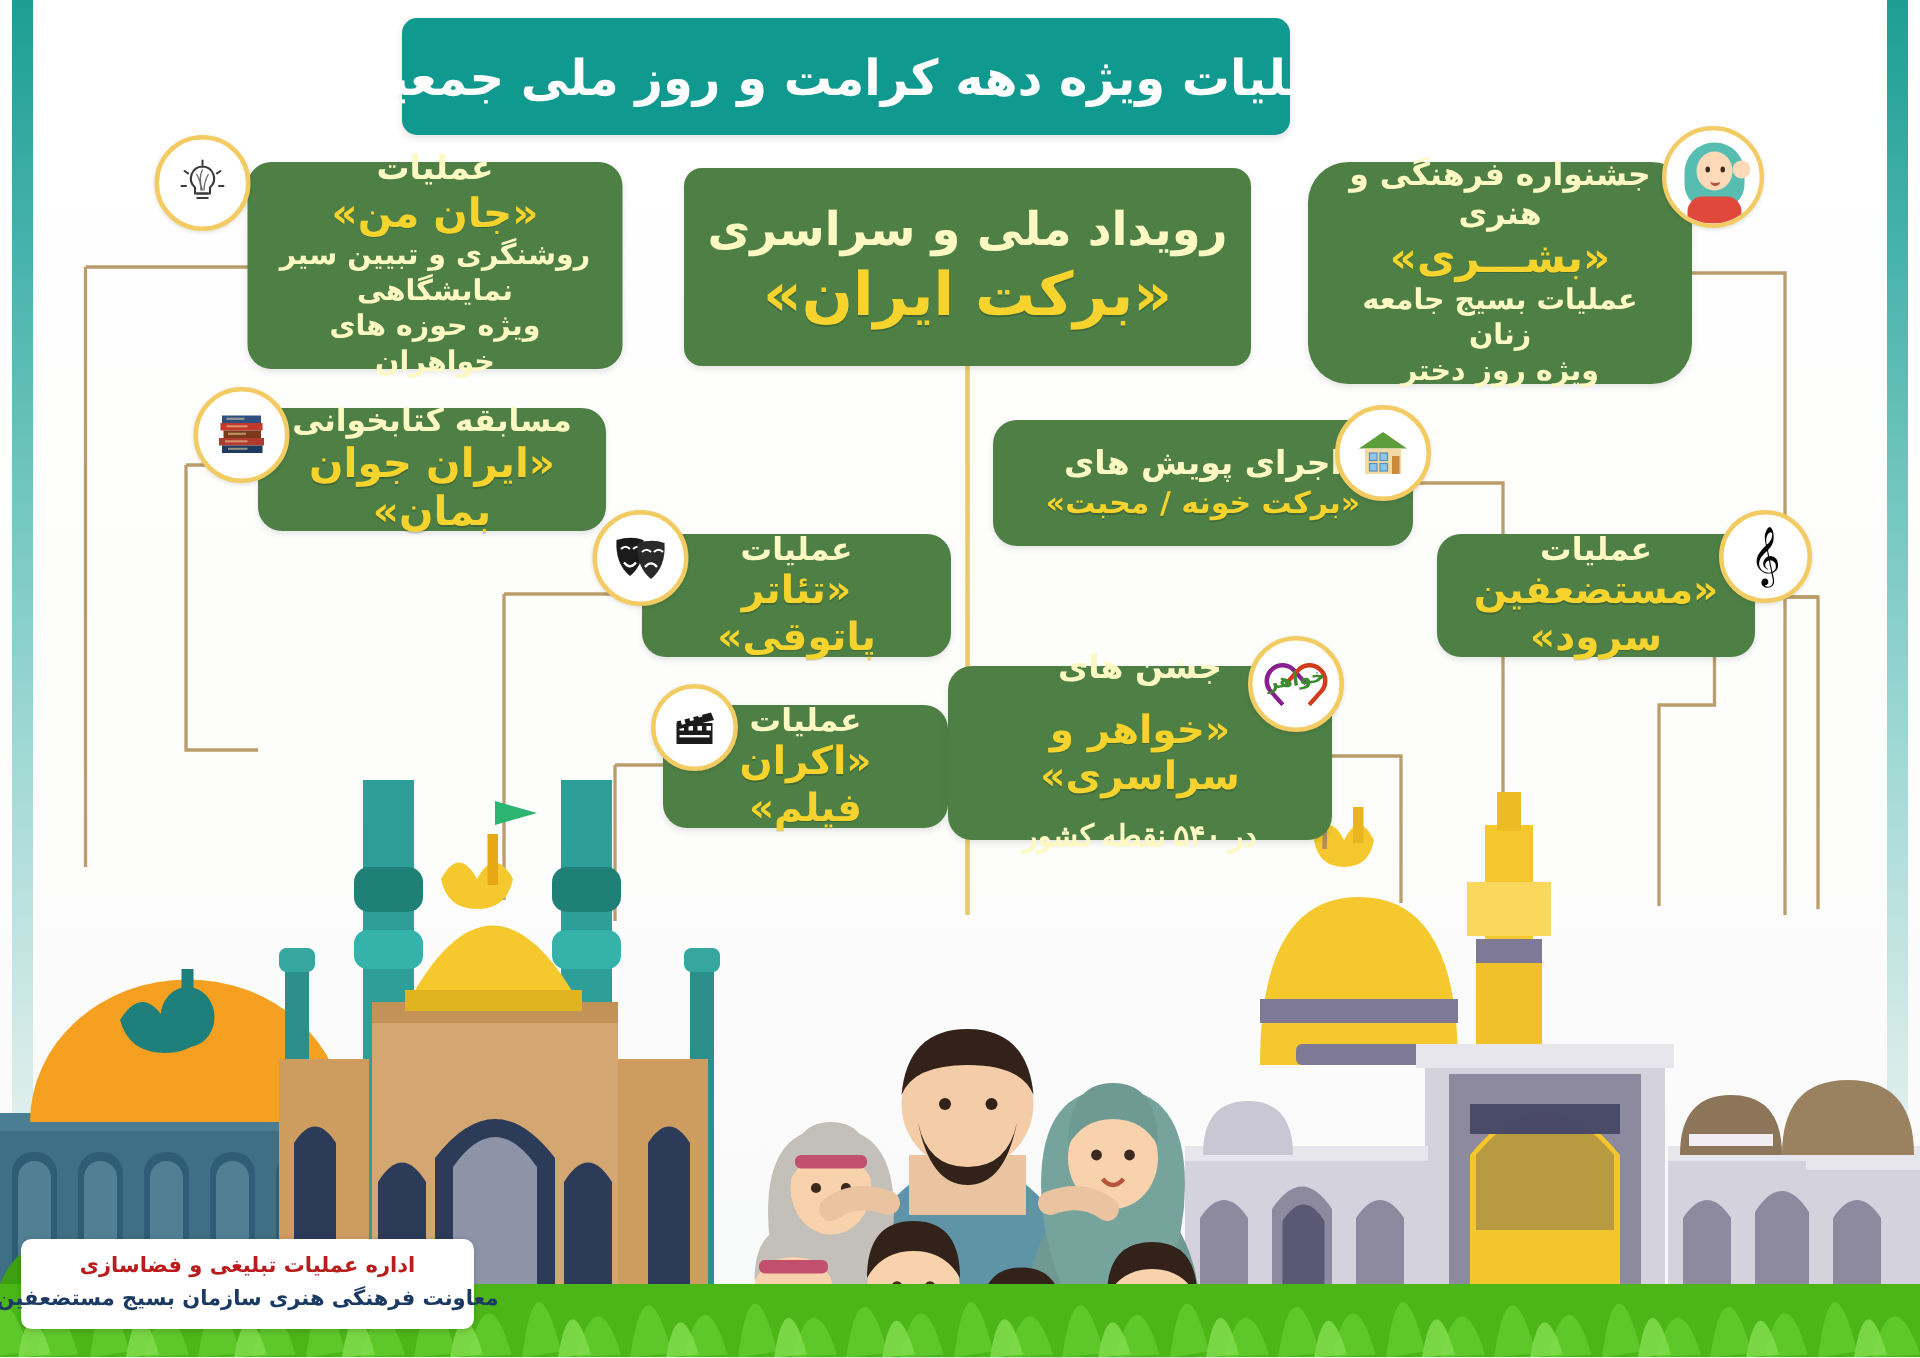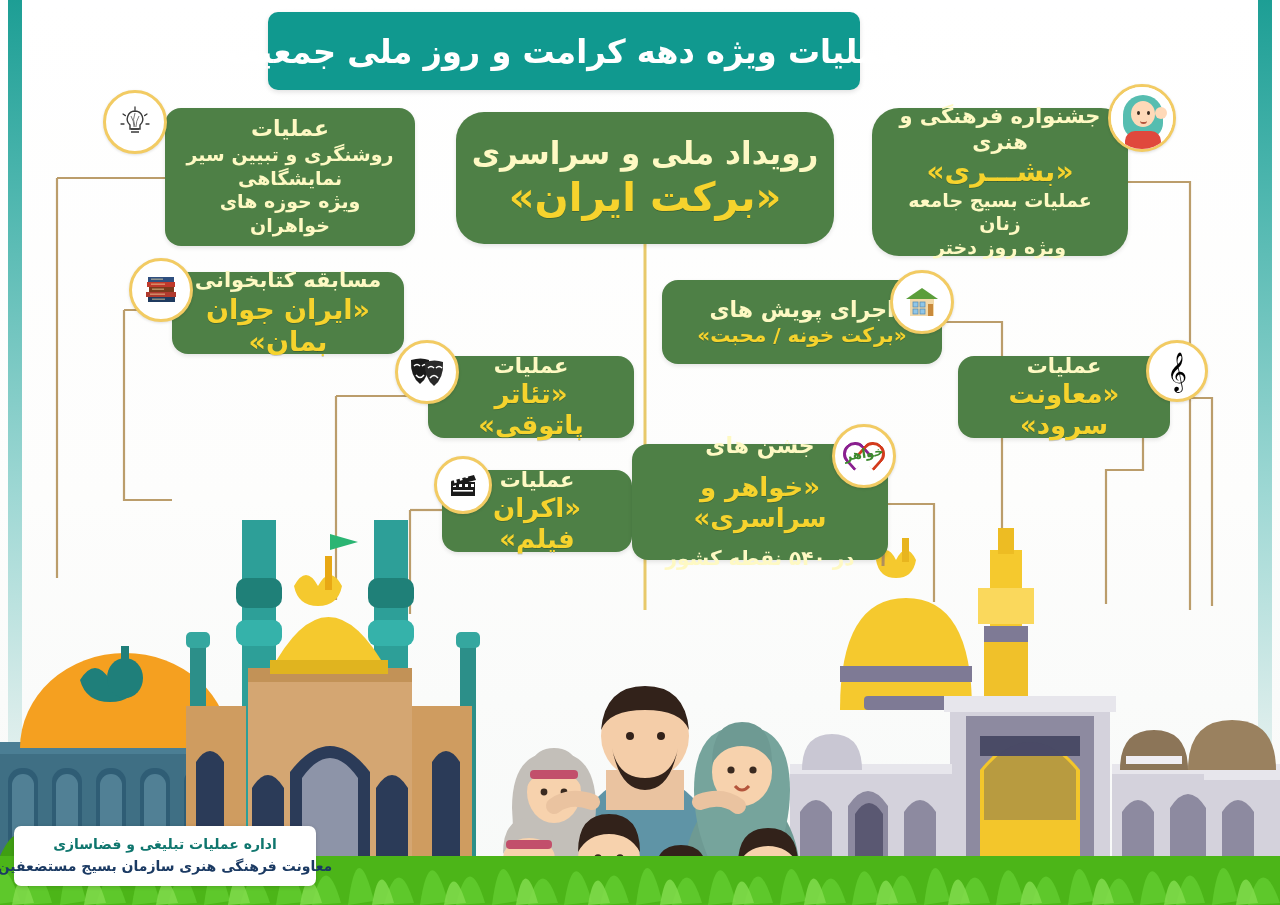--- a/index.html
+++ b/index.html
@@ -50,21 +50,21 @@
     padding:8px 14px;box-sizing:border-box;
     display:flex;flex-direction:column;justify-content:center;
   }
   .node .l1{font-size:21px;font-weight:bold;line-height:1.22;color:#fef9c3;}
   .node .l2{font-size:26px;font-weight:bold;line-height:1.18;color:#f6d32d;
             text-shadow:0 1px 0 rgba(0,0,0,.18);letter-spacing:-.5px;}
   .node .l3{font-size:20px;font-weight:bold;line-height:1.25;color:#fef9c3;}
 
   
   #node-center{
-    left:456px;top:112px;width:378px;height:132px;border-radius:28px;
+    left:456px;top:112px;width:378px;height:132px;border-radius:12px;
     background:#4e8046;
   }
   #node-center .l1{font-size:31px;}
   #node-center .l2{font-size:40px;margin-top:2px;}
 
   #node-janeman{left:165px;top:108px;width:250px;height:138px;}
   #node-janeman .l1{font-size:22px;}
   #node-janeman .l2{font-size:27px;}
   #node-janeman .l3{font-size:19px;}
 
@@ -89,21 +89,21 @@
   #node-sorood .l1{font-size:21px;}
   #node-sorood .l2{font-size:26px;}
 
   #node-film{left:442px;top:470px;width:190px;height:82px;}
   #node-film .l1{font-size:21px;}
   #node-film .l2{font-size:26px;}
 
   #node-jashn{left:632px;top:444px;width:256px;height:116px;gap:12px;}
   #node-jashn .l1{font-size:22px;}
   #node-jashn .l2{font-size:26px;}
-  #node-jashn .l3{font-size:20px;}
+  #node-jashn .l3{font-size:20px;font-family:Liberation Serif, serif;}
 
   
   .badge{
     position:absolute;border-radius:50%;background:#ffffff;
     border:3px solid #f2cb63;z-index:26;
     display:flex;align-items:center;justify-content:center;
     box-shadow:0 1px 3px rgba(0,0,0,.13);
     overflow:hidden;
   }
   .badge .gly{line-height:1;}
@@ -150,21 +150,21 @@
   #scene{position:absolute;left:0;top:520px;width:1280px;height:385px;z-index:10;}
 
   
   .footer-card{
     position:absolute;left:14px;top:826px;width:302px;height:60px;
     background:#ffffff;border-radius:7px;z-index:40;
     box-shadow:0 1px 4px rgba(0,0,0,.16);
     display:flex;flex-direction:column;align-items:center;justify-content:center;
     padding:4px 8px;box-sizing:border-box;
   }
-  .footer-card .f1{font-size:14px;font-weight:bold;color:#0f766e;line-height:1.55;white-space:nowrap;}
+  .footer-card .f1{font-size:14px;font-weight:bold;color:#b91c1c;line-height:1.55;white-space:nowrap;}
   .footer-card .f2{font-size:14px;font-weight:bold;color:#1b3a63;line-height:1.55;white-space:nowrap;}
 </style>
 </head>
 <body>
 
 <div id="stage">
 
   <div class="side-bar left"></div>
   <div class="side-bar right"></div>
 
@@ -442,20 +442,21 @@
     <div class="htxt">عملیات ویژه دهه کرامت و روز ملی جمعیت</div>
   </div>
 
   <div class="node" id="node-center">
     <div class="l1">رویداد ملی و سراسری</div>
     <div class="l2">«برکت ایران»</div>
   </div>
 
   <div class="node" id="node-janeman">
     <div class="l1">عملیات</div>
+    <div class="l2">«جان من»</div>
     <div class="l3" style="white-space:pre-line">روشنگری و تبیین سیر نمایشگاهی
 ویژه حوزه های خواهران</div>
   </div>
 
   <div class="node" id="node-boshra">
     <div class="l1">جشنواره فرهنگی و هنری</div>
     <div class="l2">«بشـــری»</div>
     <div class="l3" style="white-space:pre-line">عملیات بسیج جامعه زنان
 ویژه روز دختر</div>
   </div>
@@ -470,21 +471,21 @@
     <div class="l2">«برکت خونه / محبت»</div>
   </div>
 
   <div class="node" id="node-theater">
     <div class="l1">عملیات</div>
     <div class="l2">«تئاتر پاتوقی»</div>
   </div>
 
   <div class="node" id="node-sorood">
     <div class="l1">عملیات</div>
-    <div class="l2">«معاونت سرود»</div>
+    <div class="l2">«مستضعفین سرود»</div>
   </div>
 
   <div class="node" id="node-film">
     <div class="l1">عملیات</div>
     <div class="l2">«اکران فیلم»</div>
   </div>
 
   <div class="node" id="node-jashn">
     <div class="l1">جشن های</div>
     <div class="l2">«خواهر و سراسری»</div>

